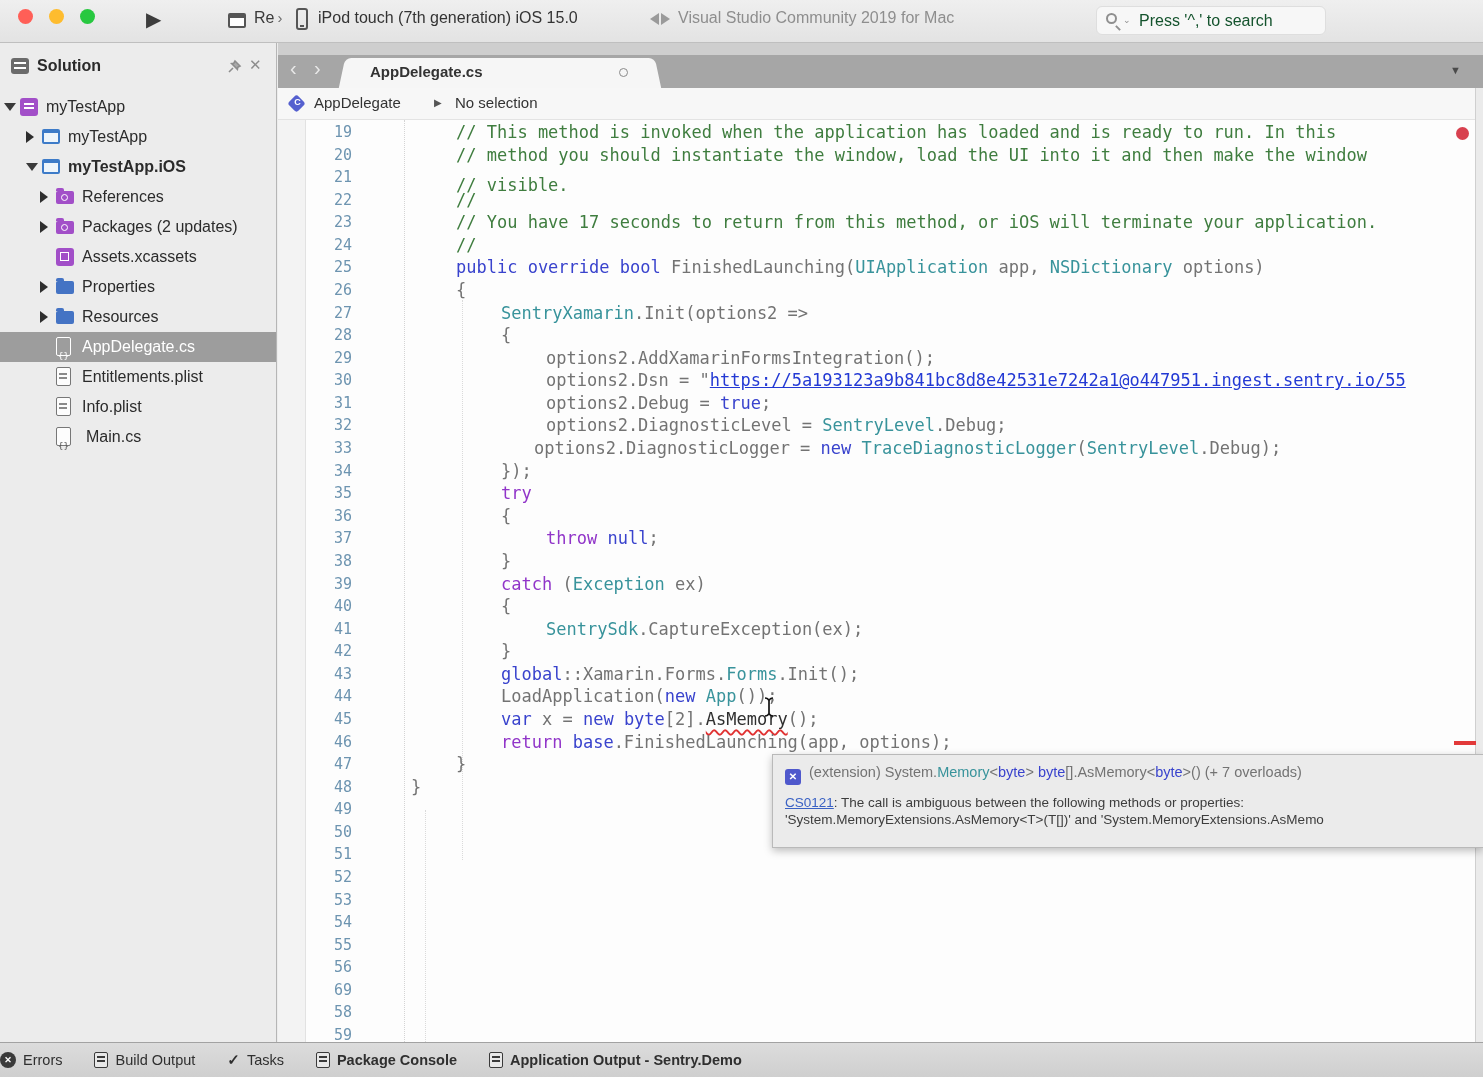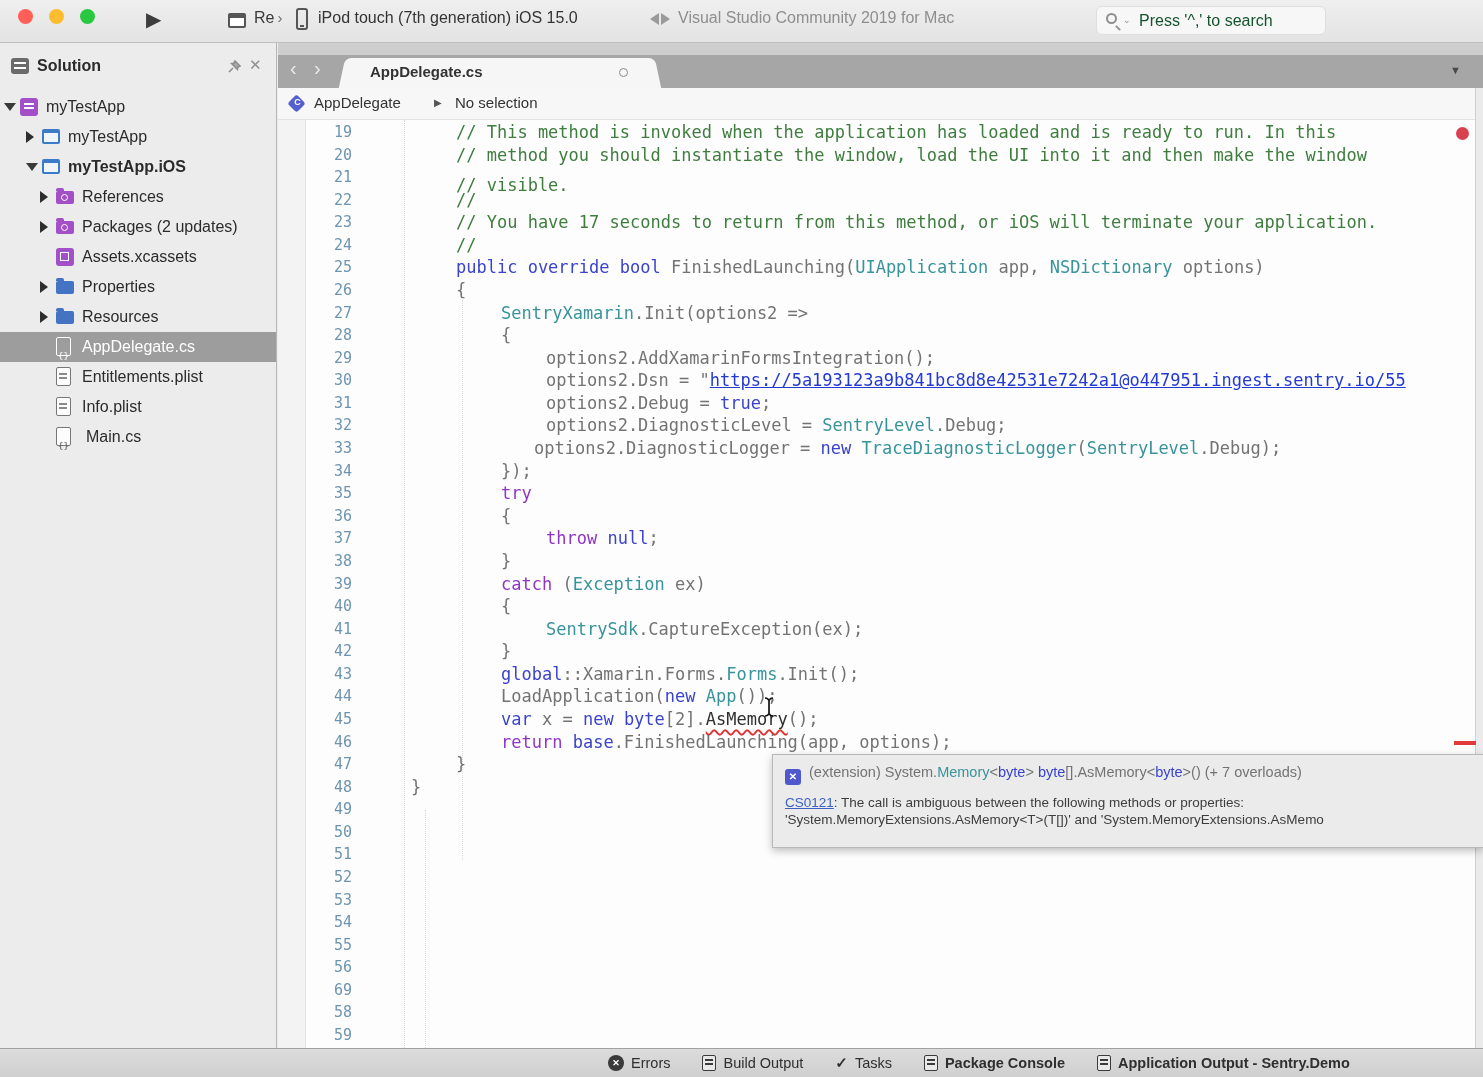--- a/index.html
+++ b/index.html
@@ -134,23 +134,23 @@
              border:1px solid #b9b9b9; border-right:none; box-shadow:0 3px 8px rgba(0,0,0,.25);
              overflow:hidden; padding:9px 0 0 12px; }
   .tt-sig { white-space:nowrap; font-size:14.5px; color:#333; }
   .tt-ext-icon { display:inline-block; width:16px; height:16px; background:#4f58cc; border-radius:3px;
                  color:#fff; font-size:10px; text-align:center; line-height:16px; font-weight:bold;
                  vertical-align:-3px; margin-right:8px; }
   .tt-err { margin-top:9px; font-size:13.5px; color:#3d3d3d; line-height:17px; white-space:nowrap; }
   .tt-code { color:#3b62c4; text-decoration:underline; }
 
   
-  .bottombar { position:absolute; left:0; bottom:0; width:100%; height:29px;
+  .bottombar { position:absolute; left:0; bottom:0; width:100%; height:35px;
                background:linear-gradient(#dcdcdc,#cfcfcf); border-top:1px solid #a2a2a2;
-               display:flex; align-items:center; padding-left:608px; gap:32px; }
+               display:flex; align-items:center; gap:32px; }
   .bb-item { display:flex; align-items:center; gap:7px; font-size:14.5px; color:#2f2f2f; white-space:nowrap; }
   .bb-item.bold { font-weight:bold; }
   .bi-error-circle { width:16px; height:16px; border-radius:50%; background:#3a3a3a; position:relative; }
   .bi-error-circle::before { content:"✕"; position:absolute; left:0; right:0; top:0; bottom:0;
                  color:#fff; font-size:9px; line-height:16px; text-align:center; font-weight:bold; }
   .bi-doc { width:14px; height:16px; border:1.6px solid #3a3a3a; border-radius:2px; position:relative; background:#e8e8e8;}
   .bi-doc::before { content:""; position:absolute; left:2px; right:2px; top:3px; height:1.6px;
                  background:#3a3a3a; box-shadow:0 4px 0 #3a3a3a; }
   .bi-check { font-size:15px; color:#2f2f2f; font-weight:bold; }
 

